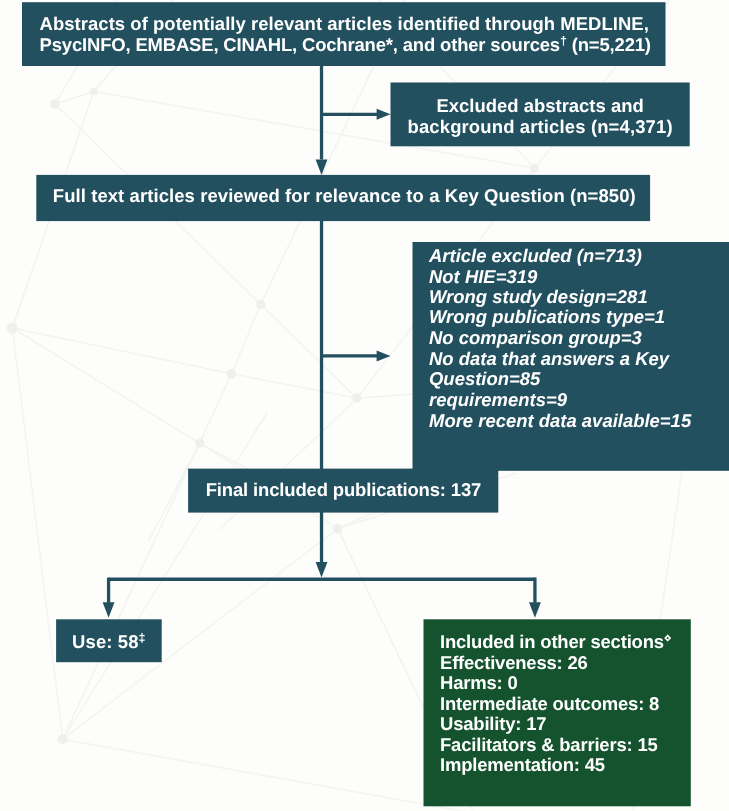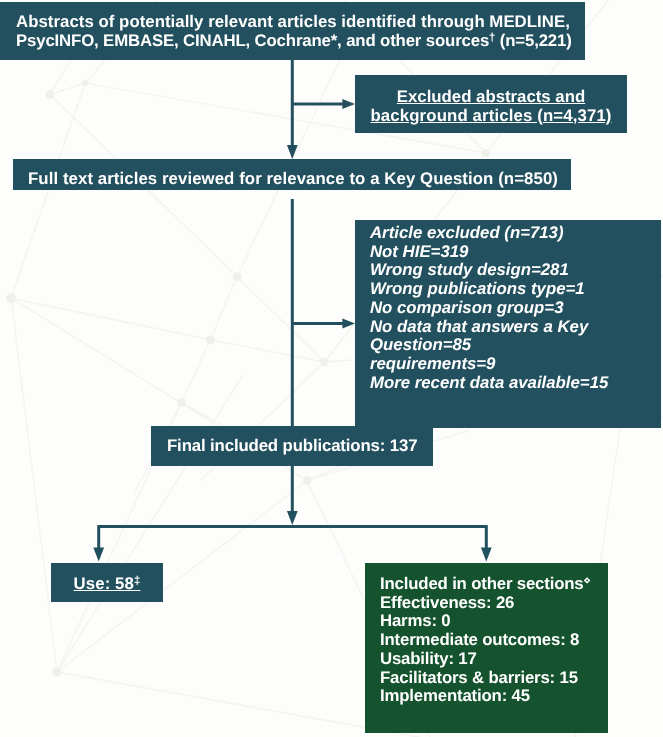--- a/index.html
+++ b/index.html
@@ -8,31 +8,31 @@
        font-family:"Liberation Sans",sans-serif;-webkit-font-smoothing:antialiased;
        text-rendering:geometricPrecision;}
   #stage{position:relative;width:663px;height:737px;background:#fdfdfc;}
   svg.layer{position:absolute;left:0;top:0;width:663px;height:737px;}
   .box{position:absolute;box-sizing:border-box;color:#ffffff;font-weight:bold;
        filter:opacity(1);
        font-size:16.8px;line-height:18.7px;letter-spacing:0px;white-space:nowrap;}
   .box > div{white-space:nowrap;}
   .teal{background:#23505f;}
   .yellow{background:#14532d;}
-  .ctr{text-align:center;text-decoration:underline;}
-  .lft{text-align:left;}
+  .ctr{text-align:center;}
+  .lft{text-align:left;margin-left:20px;}
   sup{font-size:0.68em;vertical-align:baseline;position:relative;top:-0.42em;line-height:0;font-weight:bold;}
 
   
   #box-sources        {left:0px;   top:2px;   width:585px; height:58px;  padding:11px 0 0 16px;}
   #box-excl-abstracts {left:355px; top:75px;  width:272px; height:58px;  padding:13px 0 0 0;}
-  #box-fulltext       {left:13px;  top:159px; width:558px; height:31px;  padding:11px 0 0 15px;}
+  #box-fulltext       {left:13px;  top:159px; width:558px; height:42px;  padding:11px 0 0 15px;}
   #box-article-excl   {left:355px; top:220px; width:306px; height:208px; padding:4px 0 0 15px;font-style:italic;}
   #box-final          {left:151px; top:426px; width:282px; height:40px;  padding:11px 0 0 16px;}
-  #box-use            {left:51px;  top:563px; width:112px;  height:39px;  padding:12px 0 0 0;}
+  #box-use            {left:51px;  top:563px; width:96px;  height:39px;  padding:12px 0 0 0;}
   #box-other          {left:365px; top:563px; width:243px; height:170px; padding:12px 0 0 15px;}
 
   
   #box-sources > div:nth-child(1){letter-spacing:0.04px;}
   #box-sources > div:nth-child(2){letter-spacing:-0.15px;}
   #box-excl-abstracts > div:nth-child(2){letter-spacing:0.13px;}
   #box-fulltext > div{letter-spacing:0.08px;}
   #box-final > div{letter-spacing:-0.13px;}
   #box-use > div{letter-spacing:0.1px;}
   #box-other > div{letter-spacing:-0.17px;}

